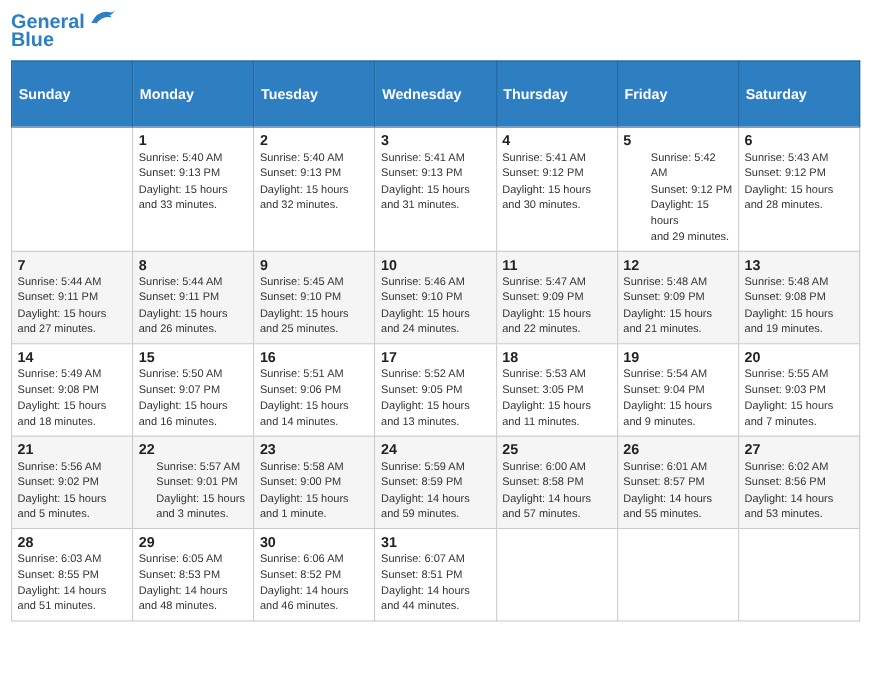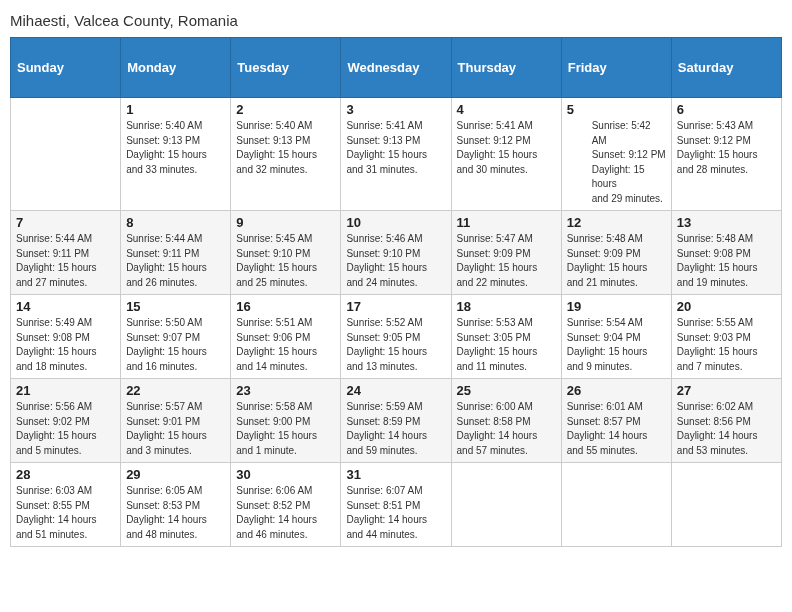--- a/index.html
+++ b/index.html
@@ -84,22 +84,33 @@
       background: #f9f9f9;
     }
     tr:nth-child(odd) td { background: #fff; }
     tr:nth-child(even) td { background: #f5f5f5; }
     .calendar thead tr th { background: #2e7ec2; }
   </style>
 </head>
 <body>
 
 <div class="header">
+  <div class="logo">
+    <div style="display:flex;align-items:center;">
+      <span class="logo-text">
+        <span>General</span>
+      </span>
+      <svg width="28" height="20" viewBox="0 0 28 20" style="margin-left:2px;margin-top:-6px;">
+        <path d="M4 14 Q10 2 20 4 Q24 5 26 2 Q22 8 16 8 Q12 8 8 14 Z" fill="#2e7ec2"></path>
+        <path d="M8 14 Q14 6 22 8" stroke="#2e7ec2" fill="none" stroke-width="1.5"></path>
+      </svg>
+    </div>
+    <div style="font-size:18px;font-weight:bold;color:#2e7ec2;margin-top:-4px;">Blue</div>
+  </div>
   <div class="title-area">
-    <div class="location">Mihaesti, Valcea County, Romania</div>
   </div>
 </div>
 
 <table class="calendar">
   <thead>
     <tr>
     <th>Sunday</th>
         <th>Monday</th>
         <th>Tuesday</th>
         <th>Wednesday</th>
@@ -259,21 +270,21 @@
       <tr>
         <td>
           <span class="day-num">21</span>
           <div class="day-info" style="white-space: pre-line;">Sunrise: 5:56 AM
 Sunset: 9:02 PM
 Daylight: 15 hours
 and 5 minutes.</div>
         </td>
         <td>
           <span class="day-num">22</span>
-          <div class="day-info" style="white-space: pre-line;">Sunrise: 5:57 AM
+          <div class="day-info" style="white-space: pre-line; margin-left: 16px;">Sunrise: 5:57 AM
 Sunset: 9:01 PM
 Daylight: 15 hours
 and 3 minutes.</div>
         </td>
         <td>
           <span class="day-num">23</span>
           <div class="day-info" style="white-space: pre-line;">Sunrise: 5:58 AM
 Sunset: 9:00 PM
 Daylight: 15 hours
 and 1 minute.</div>

